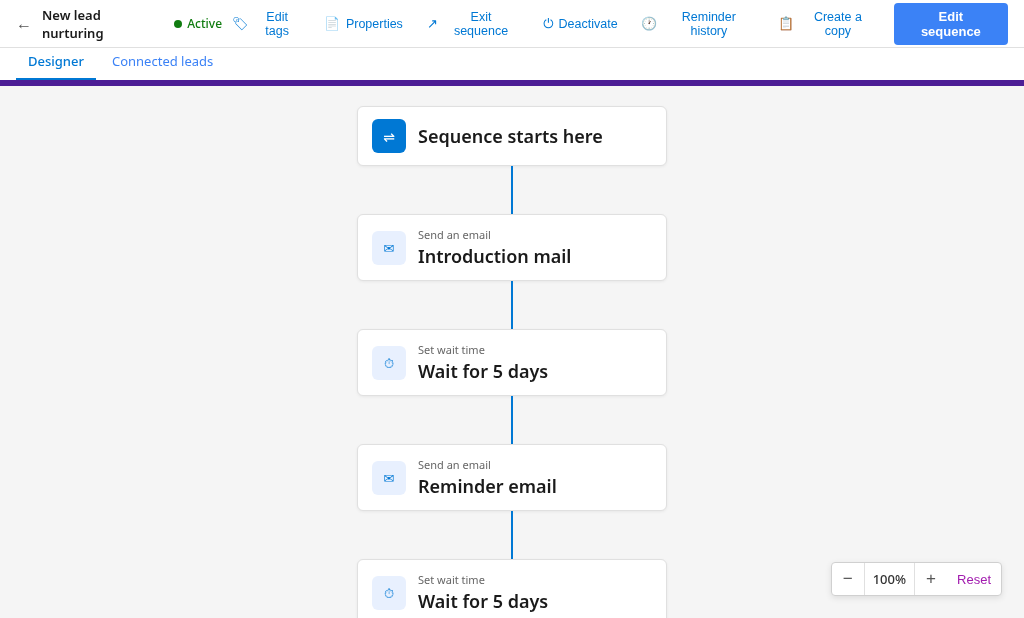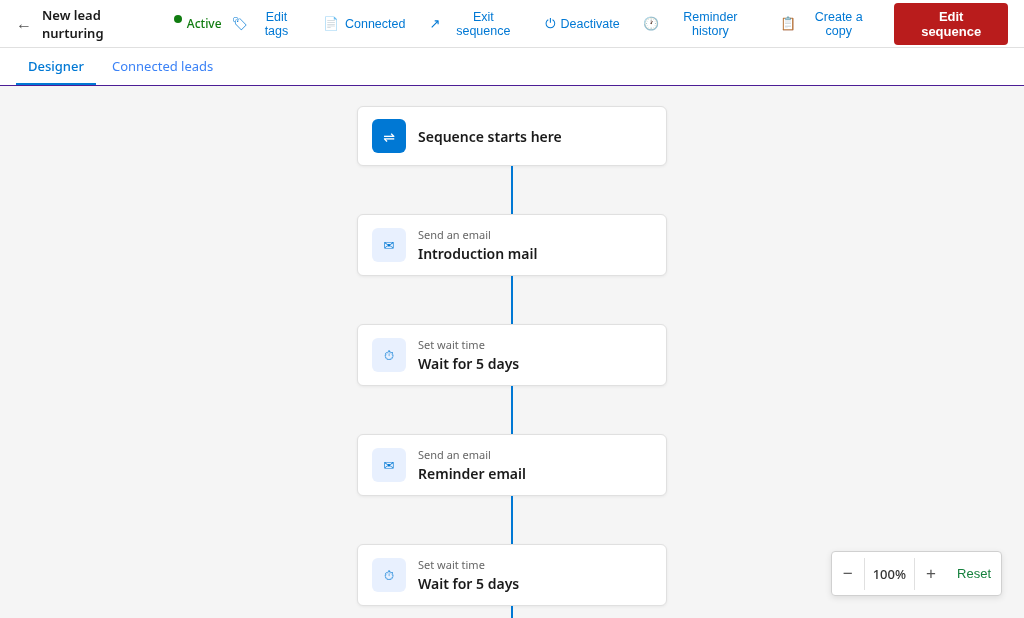--- a/index.html
+++ b/index.html
@@ -5,38 +5,38 @@
     * { box-sizing: border-box; margin: 0; padding: 0; }
     body { font-family: 'Segoe UI', system-ui, sans-serif; background: #f5f5f5; color: #333; font-size: 13px; overflow: hidden; }
 
     
     .header {
       display: flex; align-items: center; padding: 0 16px;
       height: 48px; background: #fff; border-bottom: 1px solid #e0e0e0;
     }
     .back-btn { background: none; border: none; cursor: pointer; color: #555; font-size: 16px; margin-right: 10px; }
     .page-title { font-size: 13px; font-weight: 600; color: #1a1a1a; margin-right: 10px; }
-    .status-badge { display: flex; gap: 5px; font-size: 12px; color: #107c10; font-weight: 500; }
+    .status-badge { display: flex; align-items: center; gap: 5px; font-size: 12px; color: #107c10; font-weight: 500; }
     .status-dot { width: 8px; height: 8px; border-radius: 50%; background: #107c10; }
     .header-actions { margin-left: auto; display: flex; align-items: center; gap: 4px; }
     .header-btn {
       display: flex; align-items: center; gap: 5px;
       padding: 5px 10px; background: none; border: none; cursor: pointer;
       color: #0078d4; font-size: 12.5px; border-radius: 3px;
     }
     .header-btn-icon { font-size: 13px; }
     .edit-sequence-btn {
-      background: #b91c1c; color: #fff; border: none; border-radius: 4px;
+      background: #3b82f6; color: #fff; border: none; border-radius: 4px;
       padding: 6px 14px; font-size: 13px; font-weight: 600; cursor: pointer; margin-left: 4px;
     }
 
     
     .tabs {
       display: flex; align-items: flex-end;
-      background: #fff; border-bottom: 1px solid #4c1d95;
+      background: #fff; border-bottom: 6px solid #4c1d95;
       padding: 0 16px; height: 38px;
     }
     .tab {
       padding: 8px 12px; cursor: pointer; font-size: 13px; color: #3b82f6;
       border-bottom: 2px solid transparent; margin-right: 4px;
     }
     .tab.active { color: #0078d4; border-bottom: 2px solid #0078d4; font-weight: 500; }
 
     
     .canvas {
@@ -66,21 +66,21 @@
       width: 34px; height: 34px; border-radius: 6px;
       display: flex; align-items: center; justify-content: center;
       font-size: 16px; flex-shrink: 0;
     }
     .card-icon.start-icon { background: #0078d4; color: #fff; font-size: 14px; }
     .card-icon.email-icon { background: #e8f0fe; color: #0078d4; font-size: 13px; }
     .card-icon.wait-icon { background: #e8f0fe; color: #0078d4; font-size: 13px; }
 
     .card-content { flex: 1; }
     .card-label { font-size: 11px; color: #666; margin-bottom: 2px; }
-    .card-title { font-size: 14px; font-weight: 600; color: #1a1a1a; }
+    .card-title { font-size: 18px; font-weight: 600; color: #1a1a1a; }
 
     .connector {
       width: 2px; height: 48px; background: #0078d4; flex-shrink: 0;
     }
 
     
     .zoom-controls {
       position: fixed; bottom: 22px; right: 22px;
       display: flex; align-items: center; gap: 0;
       background: #fff; border: 1px solid #d0d0d0; border-radius: 4px;
@@ -91,21 +91,21 @@
       width: 32px; height: 32px; font-size: 17px; color: #555;
       display: flex; align-items: center; justify-content: center;
     }
     .zoom-value {
       padding: 0 8px; font-size: 13px; color: #333; font-weight: 500;
       border-left: 1px solid #e0e0e0; border-right: 1px solid #e0e0e0;
       height: 32px; display: flex; align-items: center; text-align: center;
     }
     .reset-btn {
       background: none; border: none; cursor: pointer;
-      padding: 0 10px; height: 43px; font-size: 13px; color: #15803d;
+      padding: 0 10px; height: 32px; font-size: 13px; color: #a21caf;
     }
   </style>
 </head>
 <body>
 
 <div class="header">
   <button class="back-btn">
     <span>←</span>
   </button>
   <span class="page-title">New lead nurturing</span>
@@ -115,21 +115,21 @@
   </div>
   <div class="header-actions">
 
     <button class="header-btn">
       <span class="header-btn-icon">🏷</span>
       <span>Edit tags</span>
     </button>
 
     <button class="header-btn">
       <span class="header-btn-icon">📄</span>
-      <span>Connected</span>
+      <span>Properties</span>
     </button>
 
     <button class="header-btn">
       <span class="header-btn-icon">↗</span>
       <span>Exit sequence</span>
     </button>
 
     <button class="header-btn">
       <span class="header-btn-icon">⏻</span>
       <span>Deactivate</span>

